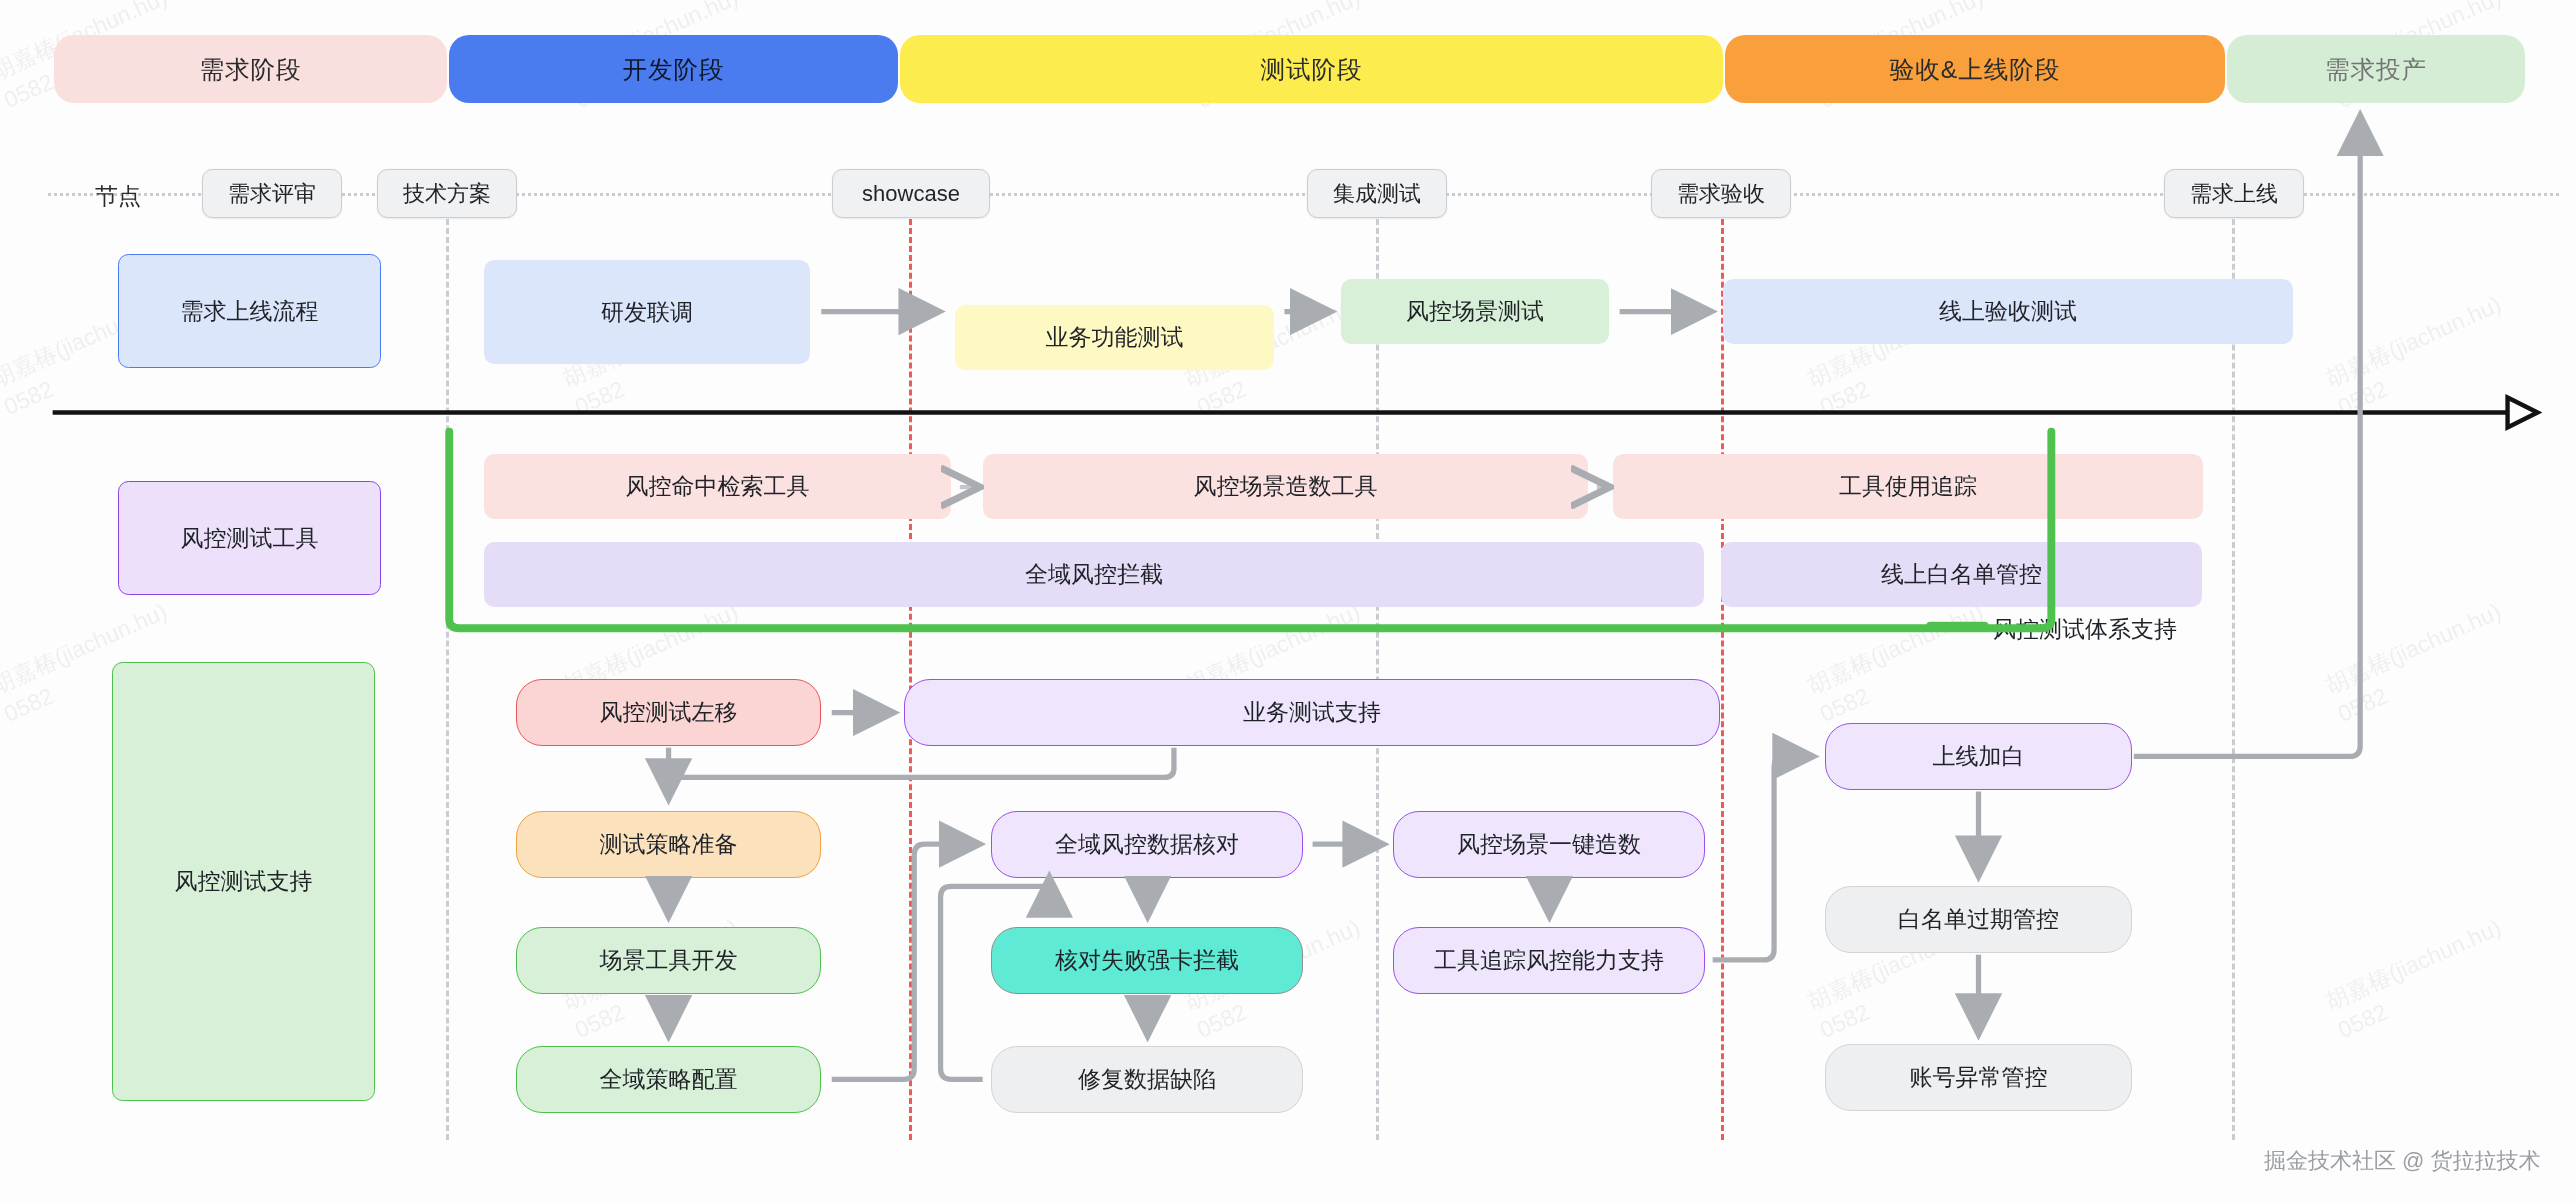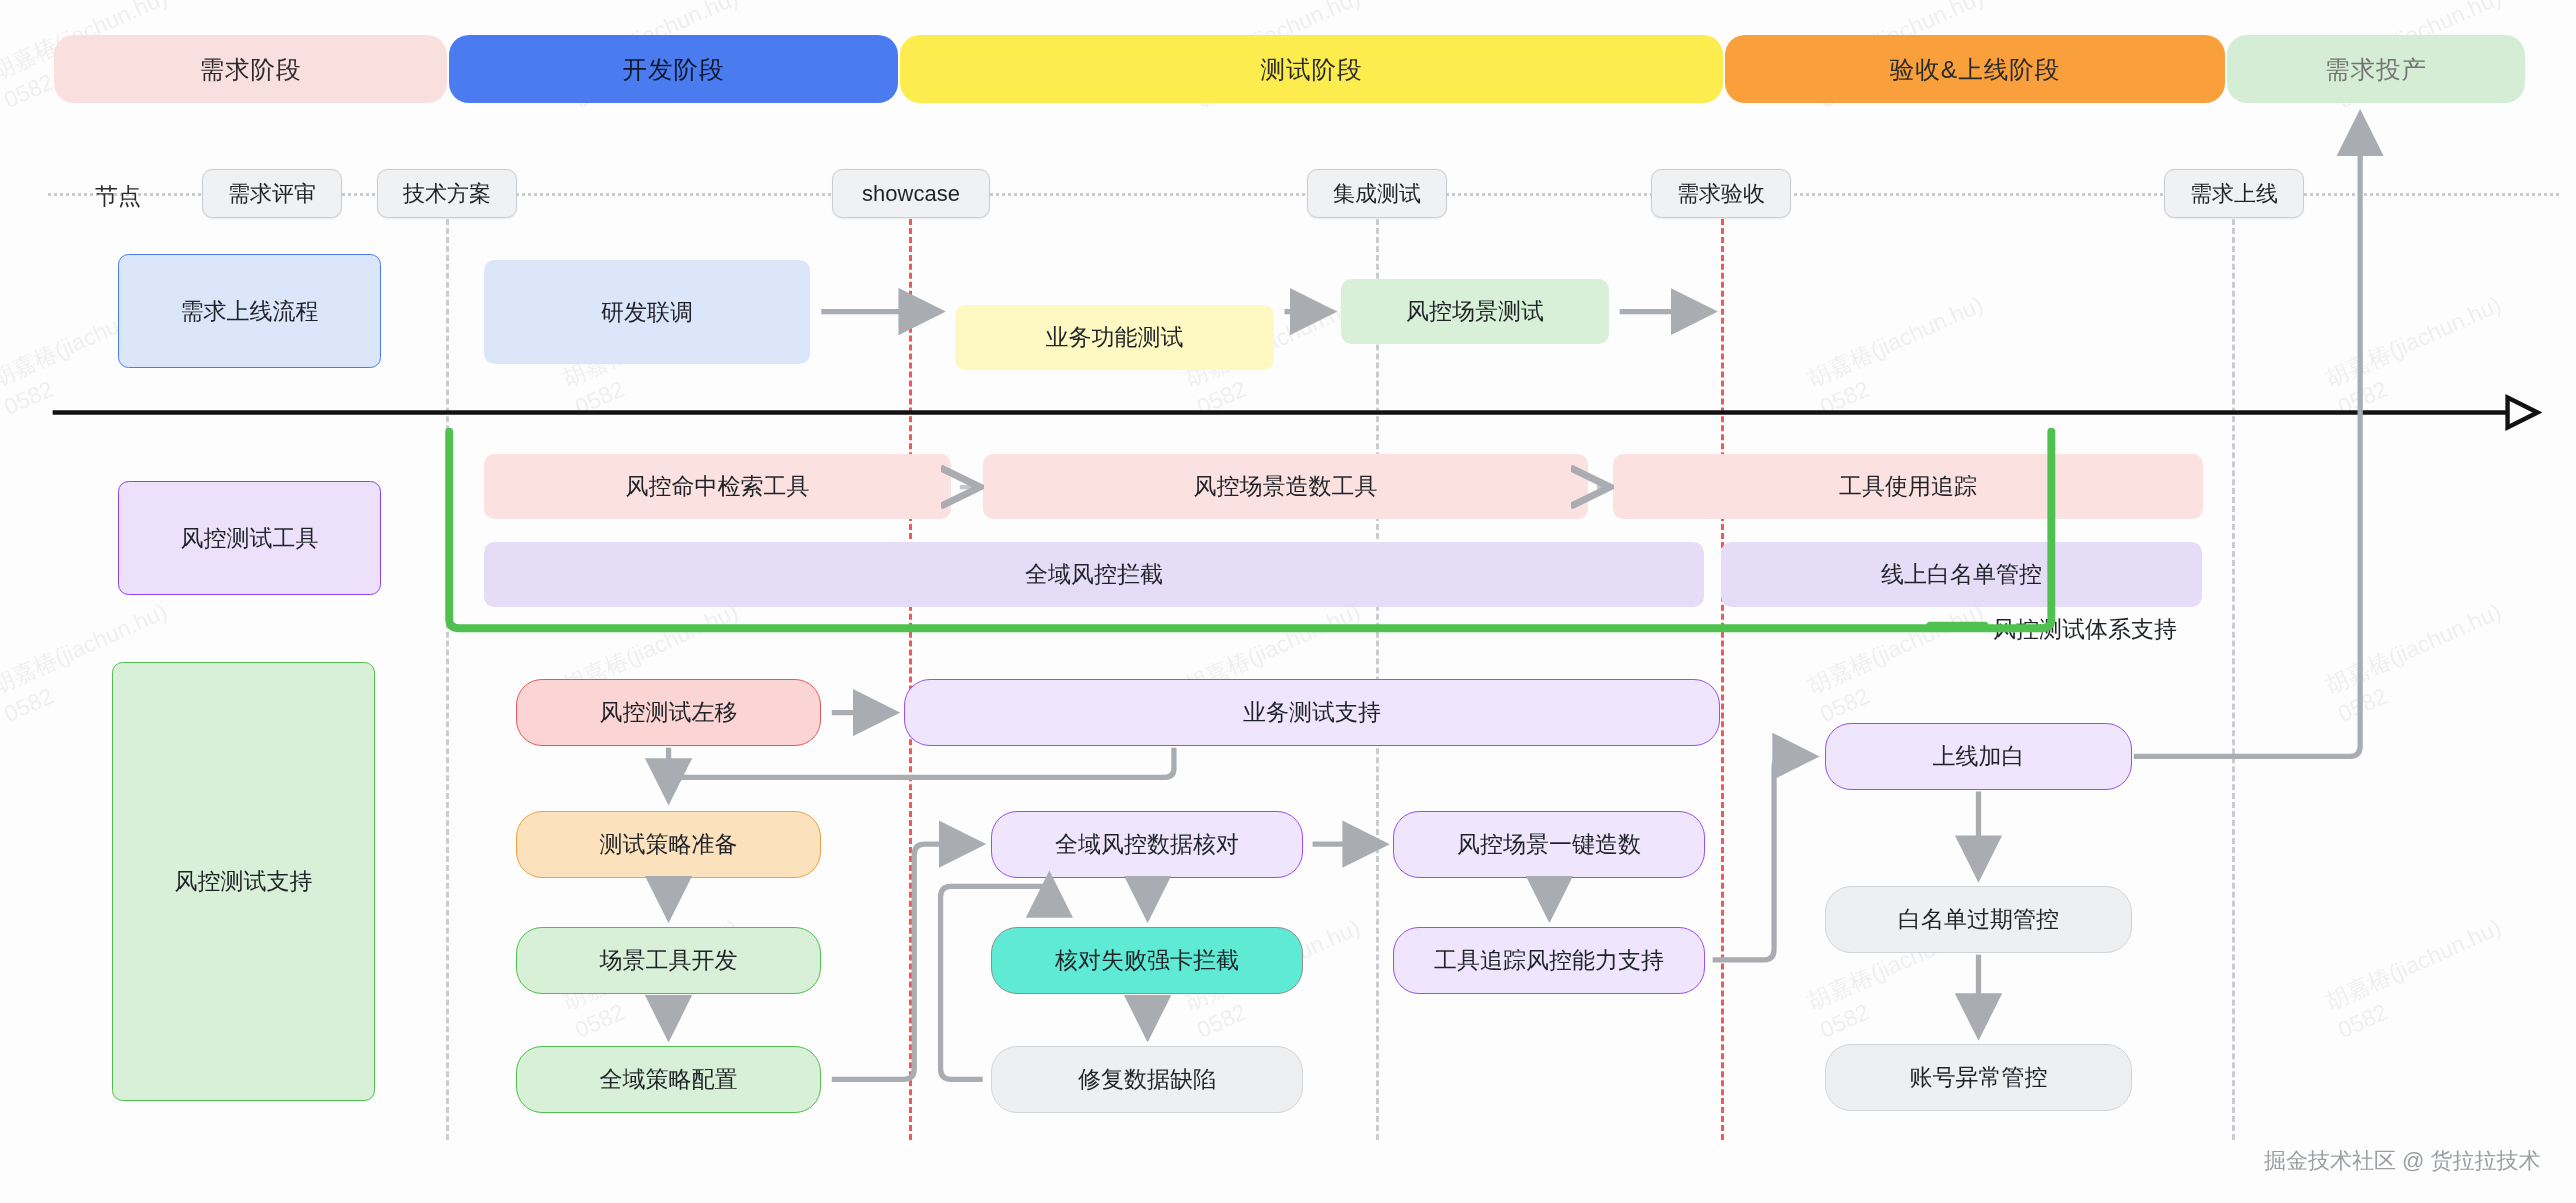--- a/index.html
+++ b/index.html
@@ -138,20 +138,21 @@
 
   <div class="abs box b-blue-out" style="left:118px;top:254px;width:263px;height:114px;">需求上线流程</div>
 
   <div class="abs box b-purple-out" style="left:118px;top:481px;width:263px;height:114px;">风控测试工具</div>
 
   <div class="abs box b-green-out" style="left:112px;top:662px;width:263px;height:439px;">风控测试支持</div>
 
   <div class="abs box b-blue-soft" style="left:484px;top:260px;width:326px;height:104px;">研发联调</div>
   <div class="abs box b-pink-soft" style="left:955px;top:279px;width:319px;height:65px;">业务功能测试</div>
   <div class="abs box b-green-soft" style="left:1341px;top:279px;width:268px;height:65px;">风控场景测试</div>
+  <div class="abs box b-blue-soft" style="left:1723px;top:279px;width:570px;height:65px;">线上验收测试</div>
 
   <div class="abs box b-pink-lite" style="left:484px;top:454px;width:467px;height:65px;">风控命中检索工具</div>
   <div class="abs box b-pink-lite" style="left:983px;top:454px;width:605px;height:65px;">风控场景造数工具</div>
   <div class="abs box b-pink-lite" style="left:1613px;top:454px;width:590px;height:65px;">工具使用追踪</div>
 
   <div class="abs box b-purple-soft" style="left:484px;top:542px;width:1220px;height:65px;">全域风控拦截</div>
   <div class="abs box b-purple-soft" style="left:1721px;top:542px;width:481px;height:65px;">线上白名单管控</div>
 
   <div class="abs green-legend" style="left:1993px;top:614px;">风控测试体系支持</div>
 

